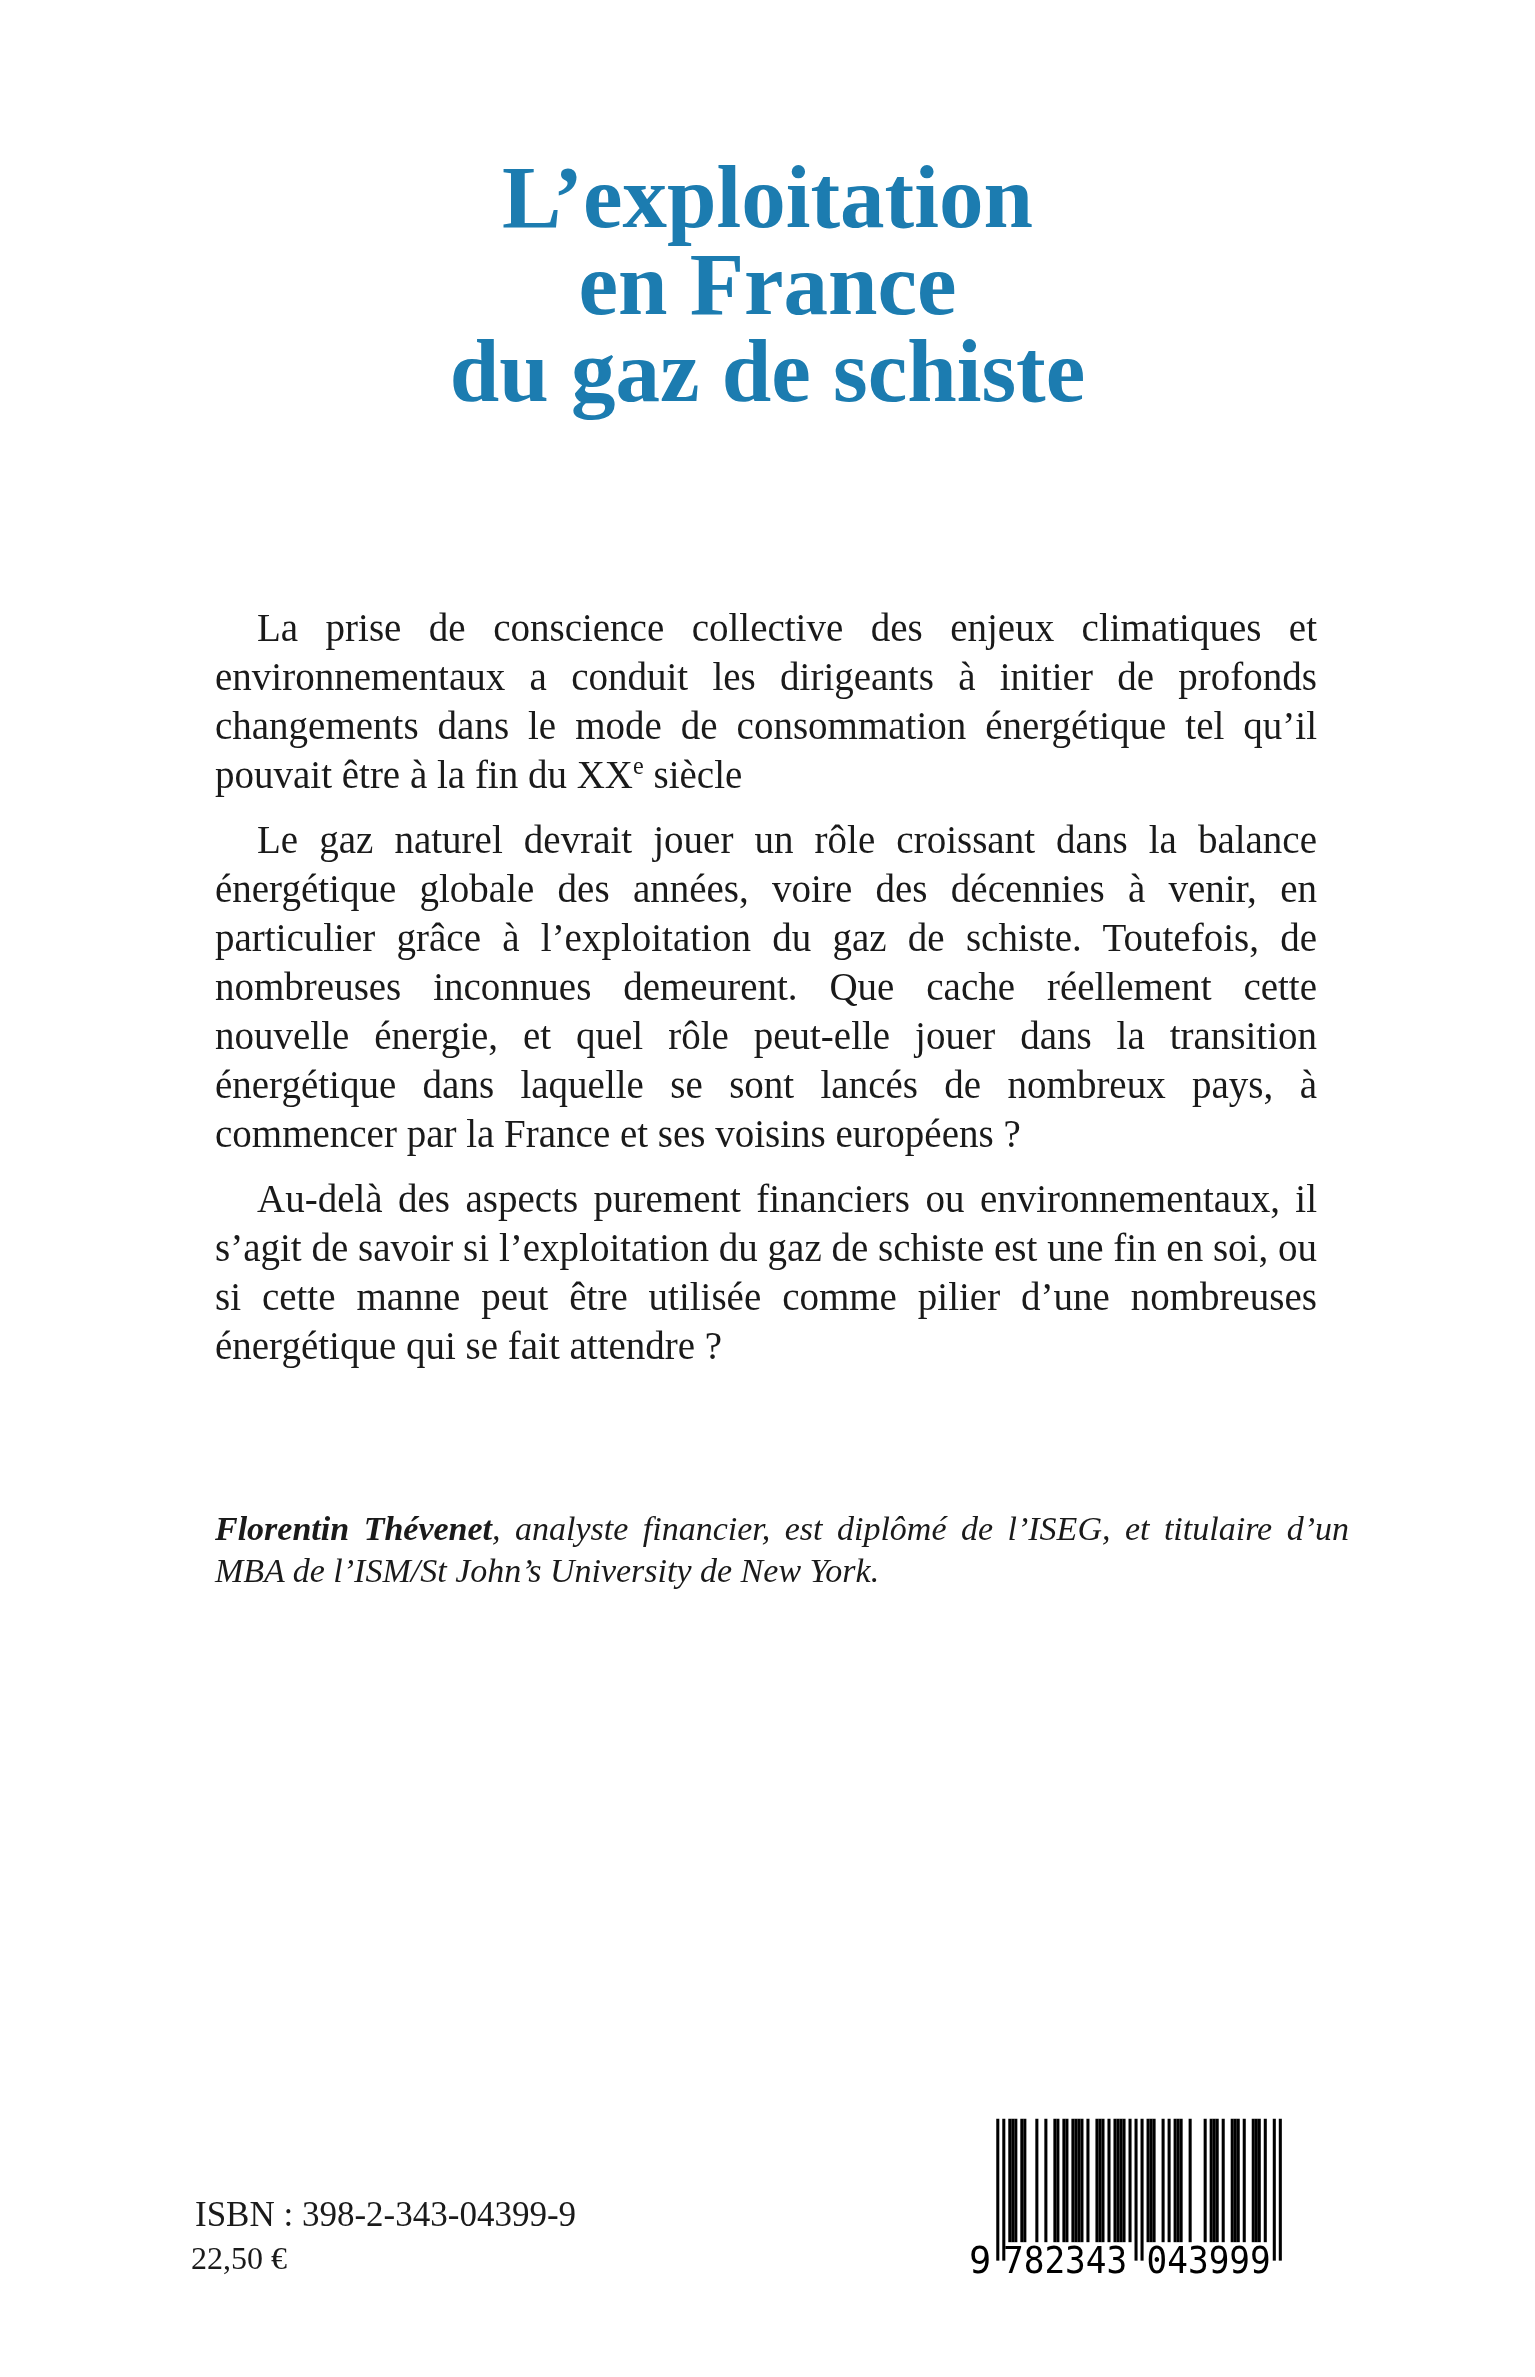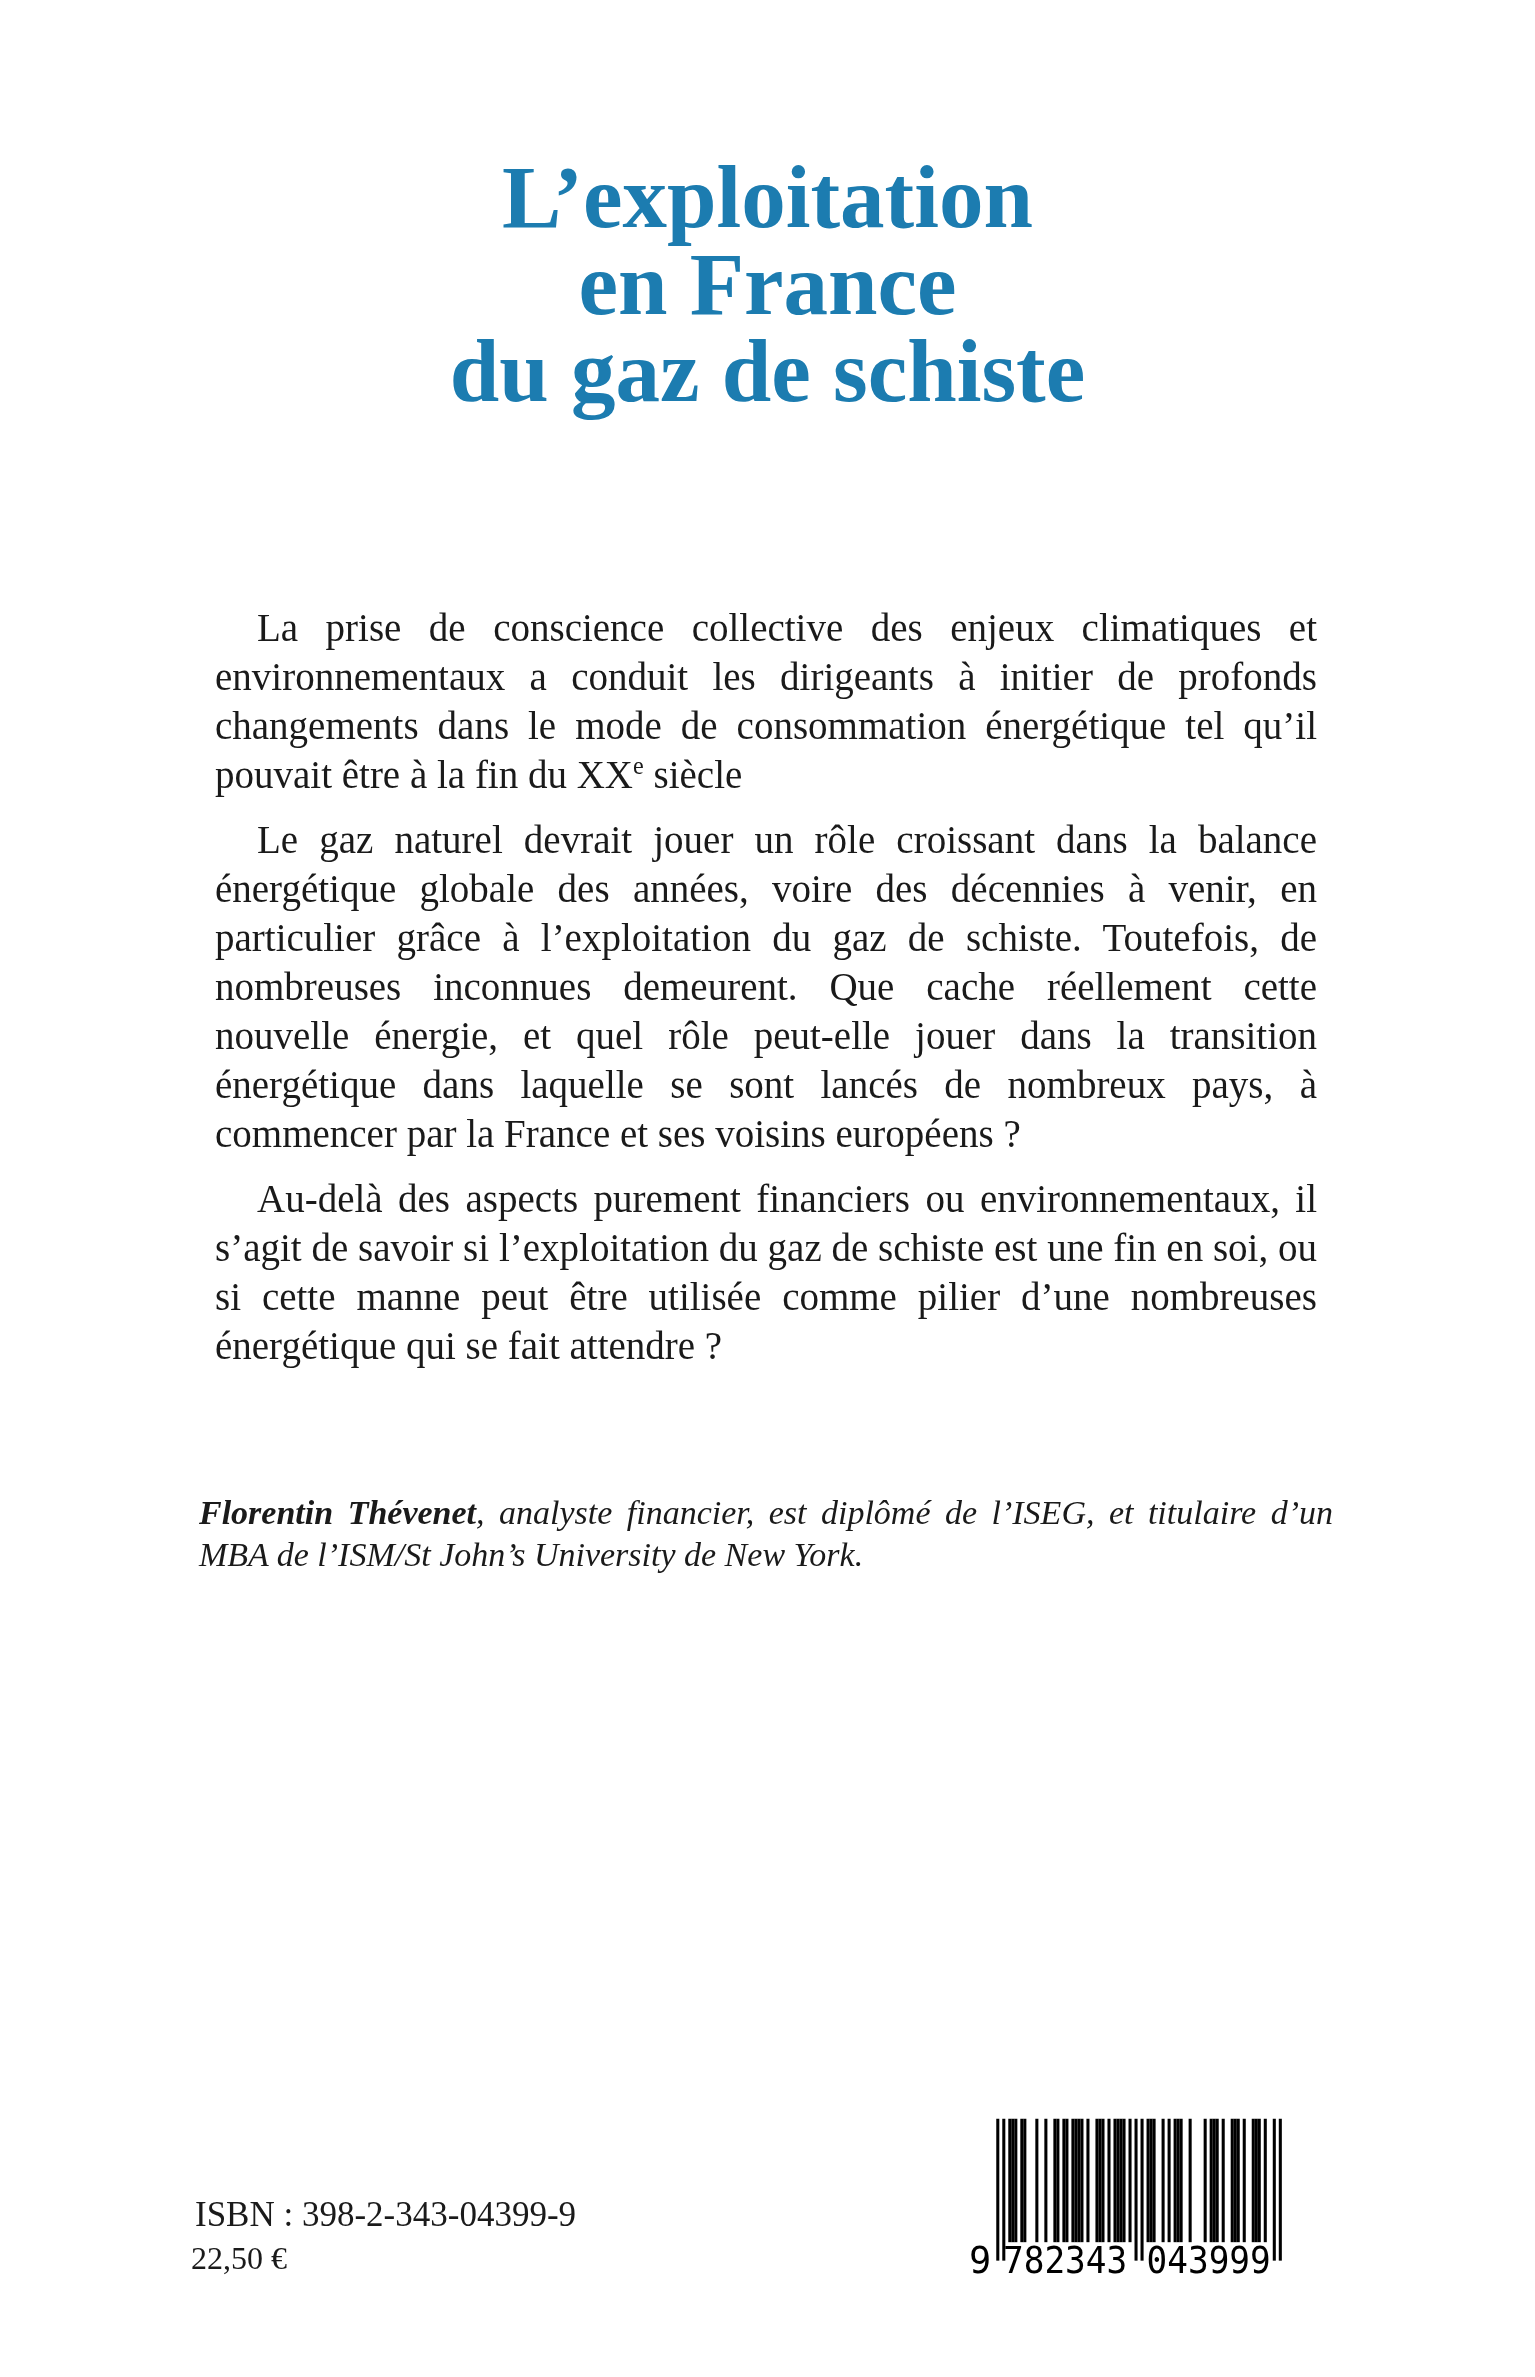--- a/index.html
+++ b/index.html
@@ -55,21 +55,21 @@
   .bio {
     position: absolute;
     left: 199px;
     top: 1492px;
     width: 1134px;
     font-size: 34px;
     line-height: 42px;
     font-style: italic;
     text-align: justify;
     text-align-last: left;
-    margin: 0;
+    margin: 16px;
   }
   .bio .bio-name { font-weight: bold; }
 
   
   .isbn {
     position: absolute;
     left: 195px;
     top: 2195px;
     font-size: 35px;
     line-height: 39px;

